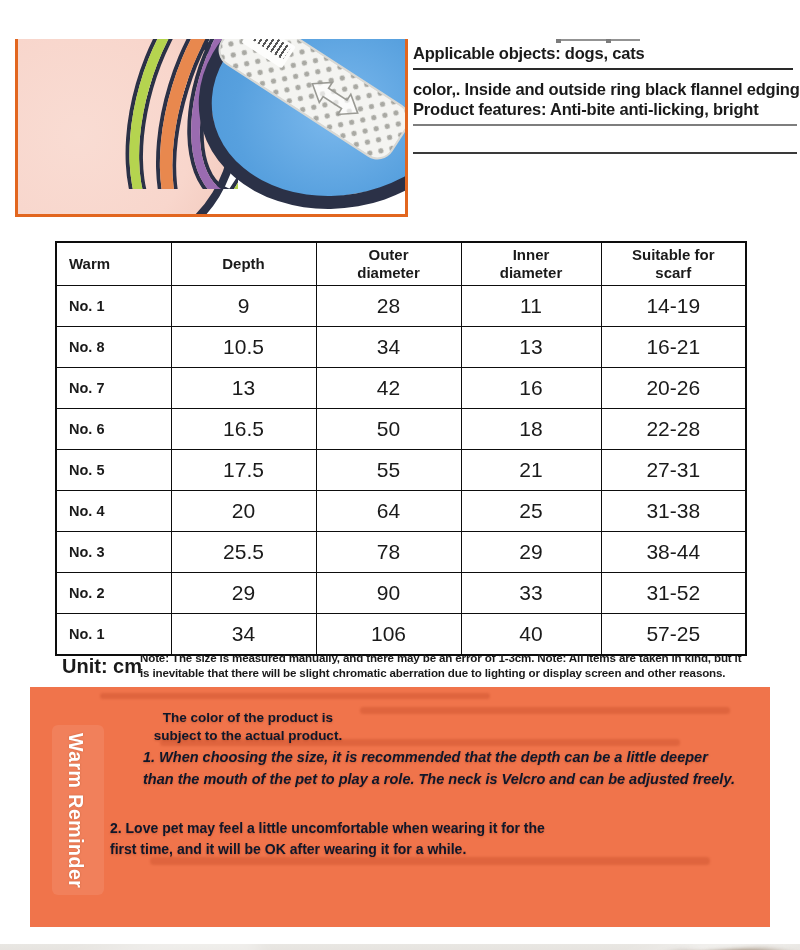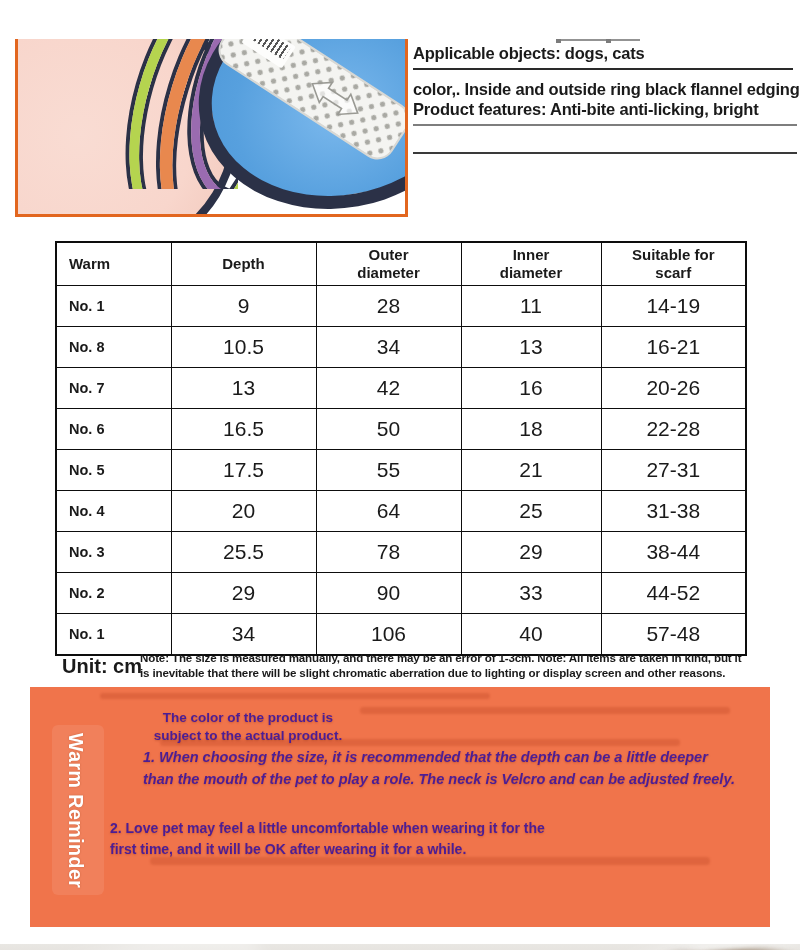--- a/index.html
+++ b/index.html
@@ -64,21 +64,21 @@
         line-height:1.28;letter-spacing:-0.15px;}
   .note div{white-space:nowrap;}
 
   
   .reminder{position:absolute;left:30px;top:648px;width:740px;height:240px;background:#f0744b;overflow:hidden;}
   .reminder .strip{position:absolute;left:22px;top:38px;width:52px;height:170px;
                    background:rgba(255,255,255,0.09);border-radius:6px;}
   .reminder .vtitle{position:absolute;left:34px;top:46px;height:162px;
                     writing-mode:vertical-rl;font-size:19.5px;font-weight:bold;color:#fff;
                     letter-spacing:0.5px;text-shadow:0 0 2px rgba(120,40,10,.35);white-space:nowrap;}
-  .reminder .wtxt{position:absolute;color:#4c1d95;font-weight:bold;
+  .reminder .wtxt{position:absolute;color:#0f172a;font-weight:bold;
                   text-shadow:0 1px 2px rgba(140,50,20,.35);}
   .reminder .wtxt div{white-space:nowrap;}
   .cnote{left:118px;top:22px;width:200px;text-align:center;font-size:13.5px;line-height:1.32;}
   .item1{left:113px;top:60px;font-size:14.5px;line-height:1.5;font-style:italic;}
   .item2{left:80px;top:131px;font-size:14px;line-height:1.5;}
   .item3{left:85px;top:178px;font-size:21.5px;line-height:1.2;}
   .ghost{position:absolute;background:rgba(180,60,30,.28);border-radius:4px;filter:blur(1px);}
   .g1{left:70px;top:6px;width:390px;height:6px;}
   .g2{left:330px;top:20px;width:370px;height:7px;}
   .g3{left:130px;top:52px;width:520px;height:7px;}
@@ -206,28 +206,28 @@
           <td>25.5</td>
           <td>78</td>
           <td>29</td>
           <td>38-44</td>
         </tr>
         <tr>
           <td class="rowhead">No. 2</td>
           <td>29</td>
           <td>90</td>
           <td>33</td>
-          <td>44-52</td>
+          <td>31-52</td>
         </tr>
         <tr>
           <td class="rowhead">No. 1</td>
           <td>34</td>
           <td>106</td>
           <td>40</td>
-          <td>57-48</td>
+          <td>57-25</td>
         </tr>
       </tbody>
   </table>
 
   <div class="unit-label">Unit: cm</div>
   <div class="note">
     <div>Note: The size is measured manually, and there may be an error of 1-3cm. Note: All items are taken in kind, but it</div>
     <div>is inevitable that there will be slight chromatic aberration due to lighting or display screen and other reasons.</div>
   </div>
 

